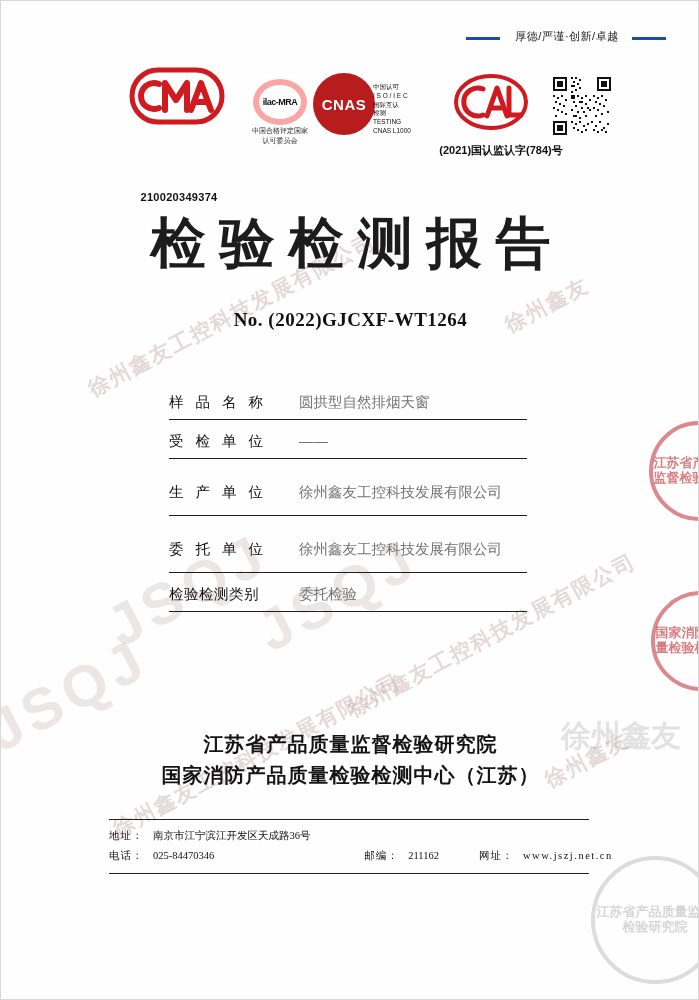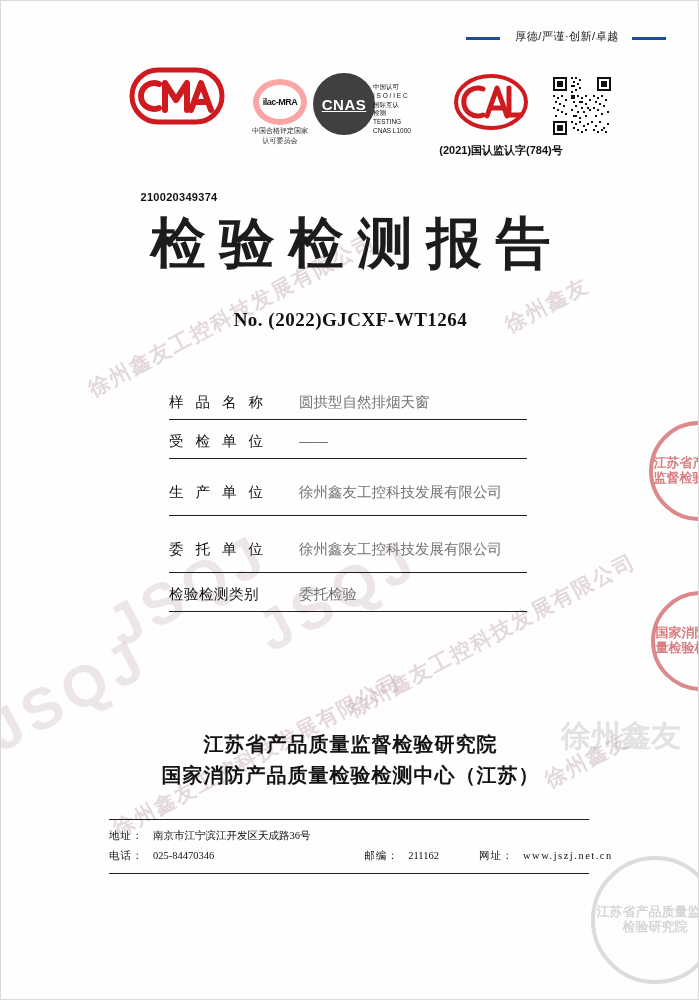--- a/index.html
+++ b/index.html
@@ -156,29 +156,28 @@
     margin-top: 1px;
   }
 
   .cnas {
     position: absolute;
     left: 312px;
     top: 14px;
     width: 62px;
     height: 62px;
     border-radius: 50%;
-    background: #404040;
+    background: #b91c1c;
     color: #fff;
     font-size: 15px;
     font-weight: bold;
     display: flex;
     align-items: center;
     justify-content: center;
     letter-spacing: 0.5px;
-    text-decoration: underline;
   }
   .cnas-txt {
     position: absolute;
     left: 372px;
     top: 24px;
     width: 54px;
     font-size: 6.5px;
     line-height: 1.35;
     color: #111;
   }

